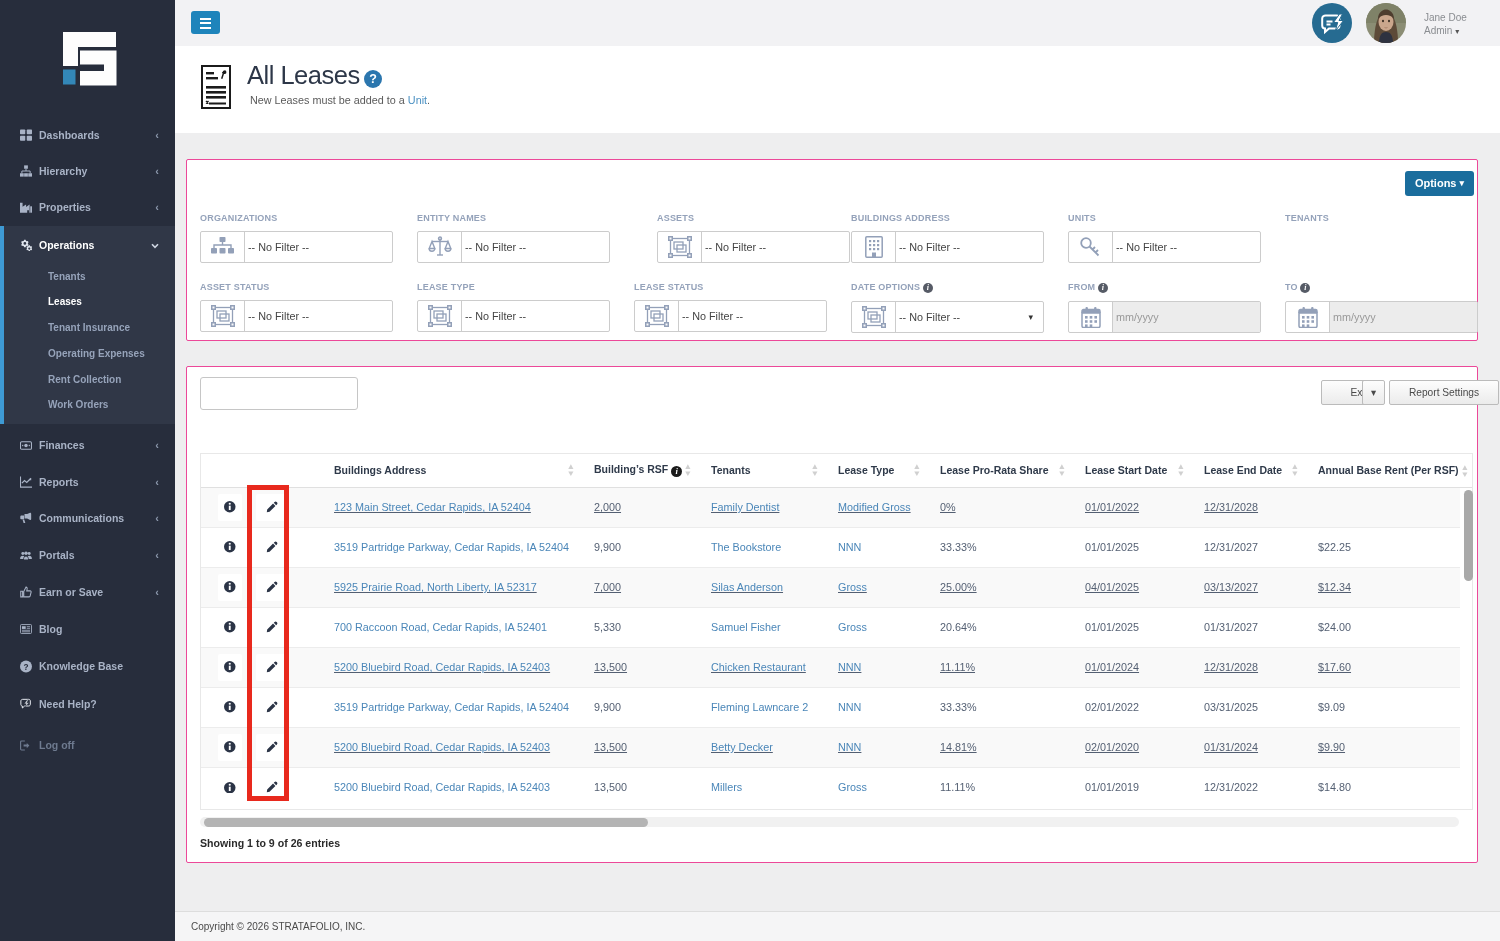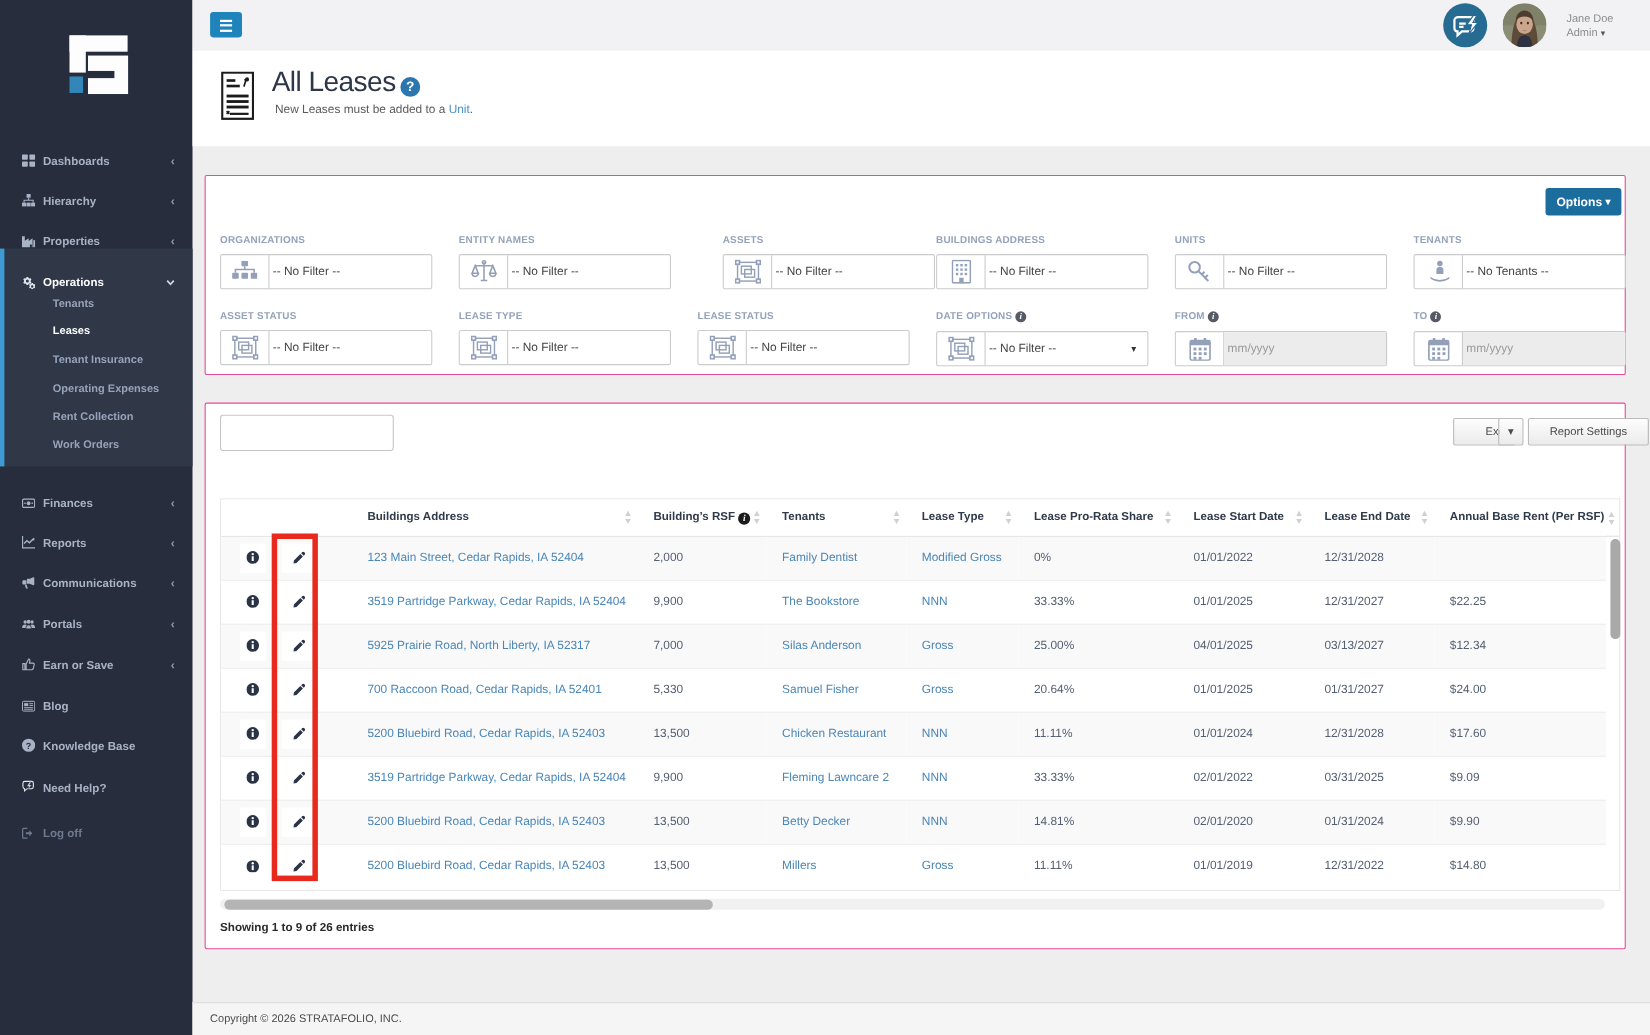--- a/index.html
+++ b/index.html
@@ -3,21 +3,21 @@
 <meta charset="utf-8">
 <style>
 * { margin:0; padding:0; box-sizing:border-box; }
 html,body { width:1500px; height:941px; overflow:hidden; font-family:"Liberation Sans", sans-serif; }
 body { position:relative; background:#eeeeef; }
 .abs { position:absolute; }
 
 
 #sidebar { left:0; top:0; width:175px; height:941px; background:#272d3c; }
 #logo { position:absolute; left:63px; top:32px; width:54px; height:54px; }
-.nav-item { position:absolute; left:0; width:175px; height:37px; display:flex; align-items:flex-end; color:#a9b3c6; font-size:10.5px; font-weight:bold; white-space:nowrap; }
+.nav-item { position:absolute; left:0; width:175px; height:37px; display:flex; align-items:center; color:#a9b3c6; font-size:10.5px; font-weight:bold; white-space:nowrap; }
 .nav-item .nico { width:12px; margin-left:20px; margin-right:7px; text-align:center; flex:none; display:flex; justify-content:center; align-items:center; }
 .nav-item .chev { position:absolute; right:16px; font-size:11px; color:#8d99ad; font-weight:bold; }
 #ops-block { position:absolute; left:0; top:226px; width:175px; height:198px; background:#303747; border-left:4px solid #3e9ad4; }
 .sub-item { position:absolute; left:48px; height:26px; display:flex; align-items:center; color:#96a3ba; font-size:10px; font-weight:bold; white-space:nowrap; }
 .sub-item.active { color:#ffffff; }
 
 
 #topbar { left:175px; top:0; width:1325px; height:46px; background:#f2f2f4; }
 #hamburger { position:absolute; left:16px; top:11px; width:29px; height:23px; background:#1e84bb; border-radius:3px; }
 #hamburger .bar { position:absolute; left:9px; width:11px; height:2px; background:#fff; }
@@ -46,21 +46,21 @@
 
 
 #searchbox { position:absolute; left:13px; top:10px; width:158px; height:33px; border:1px solid #c6c6c6; border-radius:3px; background:#fff; }
 .gbtn { position:absolute; top:13px; height:25px; background:linear-gradient(#fdfdfd,#ebebeb); border:1px solid #bbbbbb; border-radius:2px; font-size:10.2px; color:#4a4a4a; text-align:center; line-height:23px; }
 
 
 #tscroll { position:absolute; left:13px; top:86px; width:1273px; height:357px; border:1px solid #e8e8e8; overflow:hidden; }
 table { border-collapse:collapse; table-layout:fixed; width:1259px; font-size:10.8px; }
 th { font-weight:bold; color:#2f3a4a; text-align:left; padding:0 0 0 14px; height:33px; border-bottom:1px solid #e0e0e0; position:relative; background:#fff; font-size:10.5px; white-space:nowrap; }
 td { padding:0 0 0 14px; height:40px; color:#535f72; border-top:1px solid #ececec; white-space:nowrap; overflow:hidden; }
-tr.odd td { background:#f9f9f9; }
+tr.odd td { background:#f9f9f9;text-decoration:underline; }
 tr.even td { background:#ffffff; }
 td a { color:#4a86b8; text-decoration:none; }
 .sortg { position:absolute; right:4px; top:50%; margin-top:-8px; width:9px; height:16px; opacity:0.35; }
 .sortg:before { content:"▲"; position:absolute; top:0; left:0; font-size:8px; color:#7a7a7a; transform:scaleX(1.1); }
 .sortg:after { content:"▼"; position:absolute; bottom:0; left:0; font-size:8px; color:#7a7a7a; transform:scaleX(1.1); }
 .icobtn { width:24px; height:27px; background:#fff; border-radius:2px; display:flex; align-items:center; justify-content:center; }
 .c1 .icobtn { margin-left:17px; }
 .c2 .icobtn { margin-left:2px; width:30px; }
 
 #redrect { left:247px; top:485px; width:42px; height:316px; border:5px solid #e8291d; z-index:30; }
@@ -347,32 +347,20 @@
                 <circle cx="7" cy="7" r="4.8"></circle>
                 <path d="M10.5 10.5 L19.5 19.5 M16.5 16.5 L19 14 M13.5 13.5 L16 11"></path>
               </g>
             </svg>
           </span>
           <span class="finput">-- No Filter --</span>
         </div>
       </div>
     <div class="fgroup" style="left:1098px;top:53px">
         <div class="flabel">TENANTS</div>
-      <div class="fbox">
-          <span class="fico">
-            <svg width="22" height="22" viewBox="0 0 22 22">
-              <g fill="#93a0b8">
-                <circle cx="12" cy="3.6" r="2.5"></circle>
-                <path d="M12 6.5 c2 0 3.2 1.3 3.2 3.2 l0 3.3 h-6.4 l0 -3.3 c0 -1.9 1.2 -3.2 3.2 -3.2 z"></path>
-                <path d="M3 15.5 q9 6 18 0 l-0.8 2.2 q-8.2 5 -16.4 0 z"></path>
-              </g>
-            </svg>
-          </span>
-          <span class="finput">-- No Tenants --</span>
-        </div>
       </div>
     <div class="fgroup" style="left:13px;top:122px">
         <div class="flabel">ASSET STATUS</div>
       <div class="fbox">
           <span class="fico">
             <svg width="24" height="22" viewBox="0 0 24 22">
               <g fill="none" stroke="#93a0b8" stroke-width="1.3">
                 <rect x="2.5" y="2.5" width="19" height="17"></rect>
                 <rect x="6" y="6" width="9" height="7"></rect>
                 <rect x="9" y="9" width="9" height="7"></rect>

